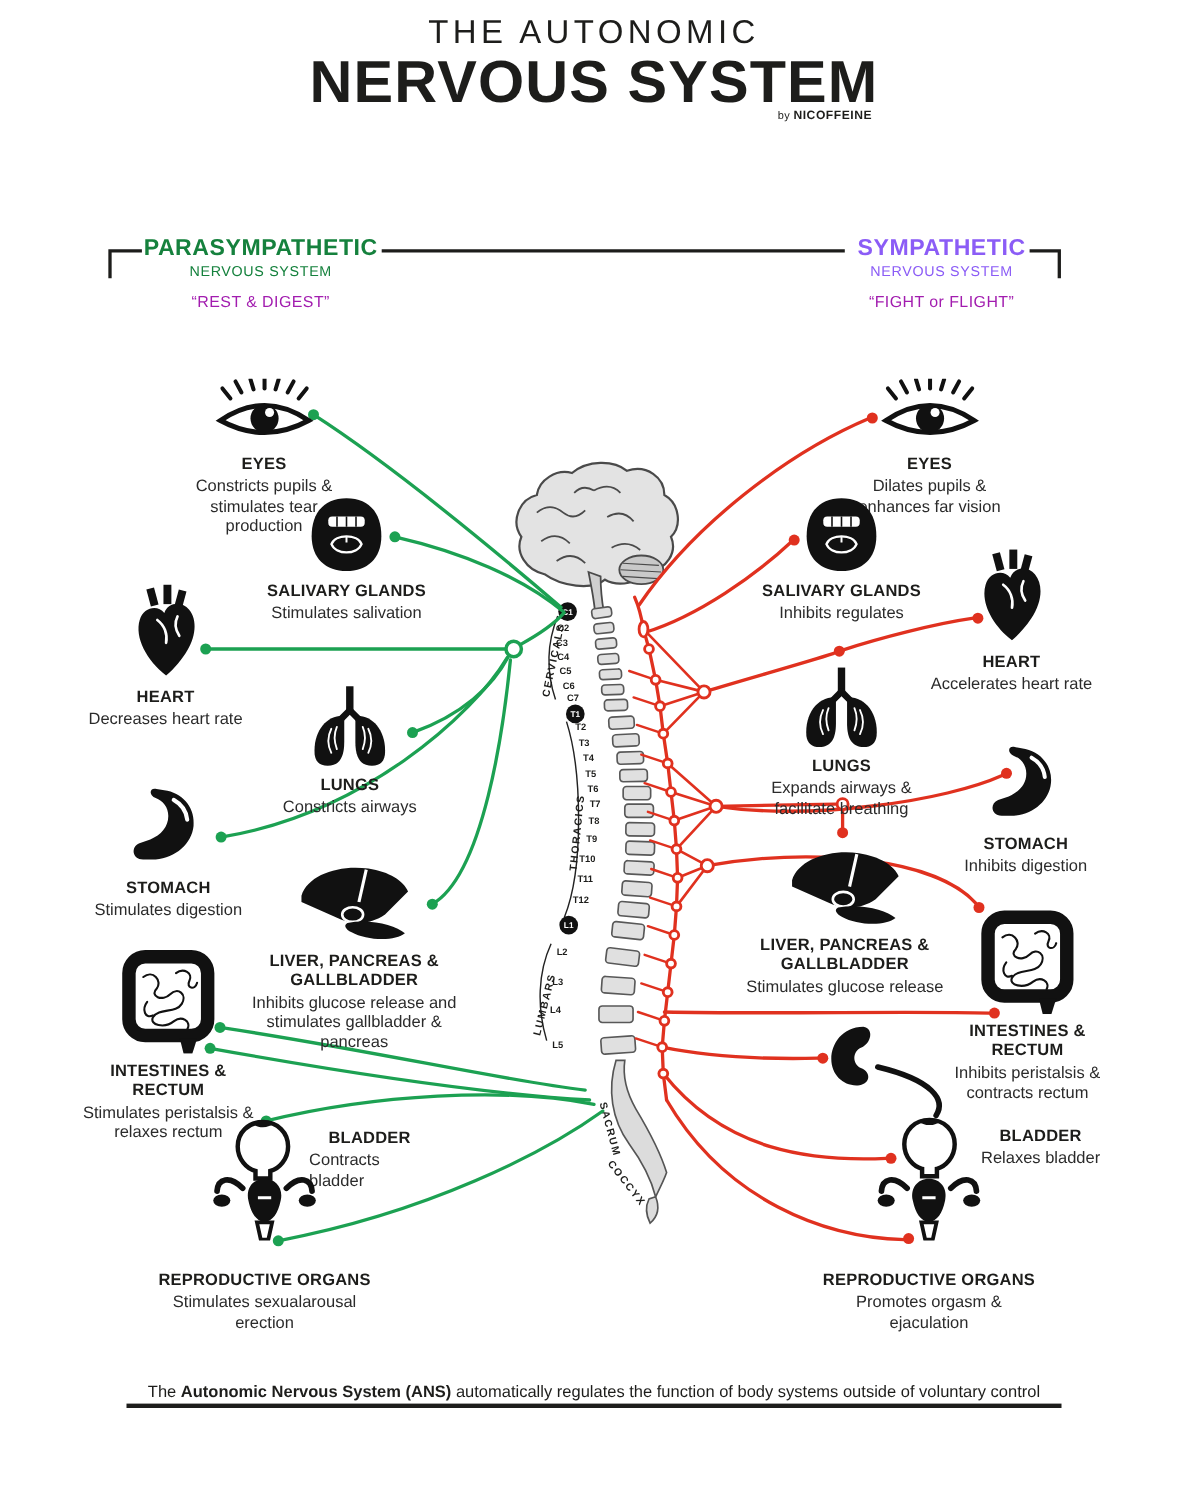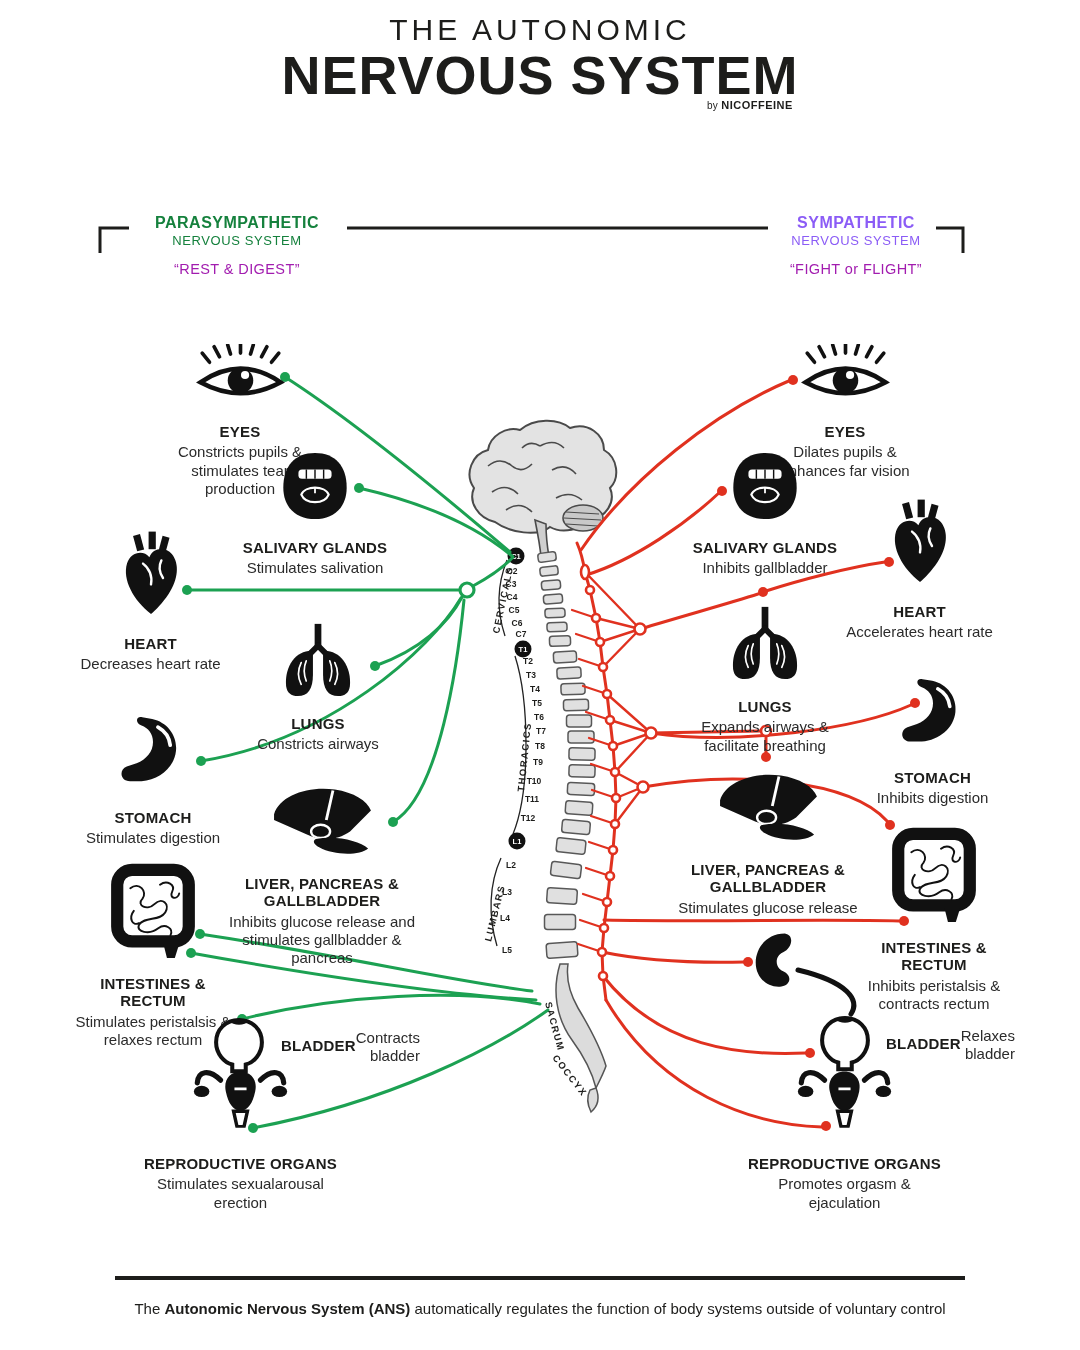--- a/index.html
+++ b/index.html
@@ -10,39 +10,39 @@
 
   
   .title-wrap{left:0;top:14px;width:1080px;text-align:center;z-index:2;}
   .title-l1{font-size:30px;font-weight:300;letter-spacing:4px;line-height:1.05;}
   .title-l2{font-size:54px;font-weight:800;letter-spacing:1px;line-height:1.0;margin-top:2px;}
   .byline{left:694px;top:99px;font-size:10px;z-index:2;letter-spacing:.3px;padding-left:13px;}
   .byline b{font-size:11px;font-weight:800;letter-spacing:.5px;}
 
   
   .side-head{width:290px;text-align:center;z-index:2;}
-  .sh-title{font-size:16px;font-weight:800;letter-spacing:.5px;}
+  .sh-title{font-size:21px;font-weight:800;letter-spacing:.5px;}
   .sh-sub{font-size:13px;font-weight:400;letter-spacing:.6px;margin-top:1px;}
   .sh-motto{font-size:14.5px;color:#a21caf;margin-top:13px;letter-spacing:.4px;}
   .green{color:#15813d;}
   .red{color:#8b5cf6;}
 
   
   .organ{display:flex;flex-direction:column;align-items:center;text-align:center;z-index:2;}
   .organ .icon{display:block;}
-  .oname{font-size:15px;font-weight:800;letter-spacing:.2px;margin-top:17px;line-height:1.15;}
+  .oname{font-size:15px;font-weight:800;letter-spacing:.2px;margin-top:7px;line-height:1.15;}
   .odesc{font-size:15px;color:#2b2b2b;margin-top:3px;line-height:1.22;}
   .organ-row{display:flex;flex-direction:row;align-items:flex-start;z-index:2;}
-  .organ-row .tcol{display:flex;flex-direction:row;align-items:center;text-align:right;margin-left:6px;margin-top:14px;}
+  .organ-row .tcol{display:flex;flex-direction:column;align-items:center;text-align:left;margin-left:6px;margin-top:14px;}
   .organ-row .oname{margin-top:0;}
   .gap-lg .oname{margin-top:26px;}
 
   
   .footer-rule{left:115px;top:1276px;width:850px;height:4px;background:#1d1d1b;z-index:2;}
-  .footer-text{left:0;top:1300px;width:1080px;text-align:center;font-size:15px;z-index:2;}
+  .footer-text{left:0;top:1257px;width:1080px;text-align:center;font-size:15px;z-index:2;}
   .footer-text b{font-weight:800;}
 </style>
 </head>
 <body>
 
 <div class="canvas">
 
   <svg class="art" viewBox="0 0 1080 1350">
     <defs>
       <symbol id="sym-eye" viewBox="0 0 100 68">
@@ -441,21 +441,21 @@
         <use href="#sym-eye"></use>
       </svg>
     <div class="oname">EYES</div>
     <div class="odesc" style="width:145px;">Dilates pupils &amp; enhances far vision</div>
   </div>
   <div class="abs organ" style="left:680px;top:450px;width:170px;">
     <svg class="icon" style="width:72px;height:72px;" viewBox="0 0 100 100">
         <use href="#sym-mouth"></use>
       </svg>
     <div class="oname">SALIVARY GLANDS</div>
-    <div class="odesc">Inhibits gallbladder</div>
+    <div class="odesc">Inhibits regulates</div>
   </div>
   <div class="abs organ" style="left:832px;top:498px;width:175px;">
     <svg class="icon" style="width:80px;height:88px;" viewBox="0 0 100 110">
         <use href="#sym-heart"></use>
       </svg>
     <div class="oname">HEART</div>
     <div class="odesc">Accelerates heart rate</div>
   </div>
   <div class="abs organ" style="left:680px;top:605px;width:170px;">
     <svg class="icon" style="width:84px;height:76px;" viewBox="0 0 100 90">

